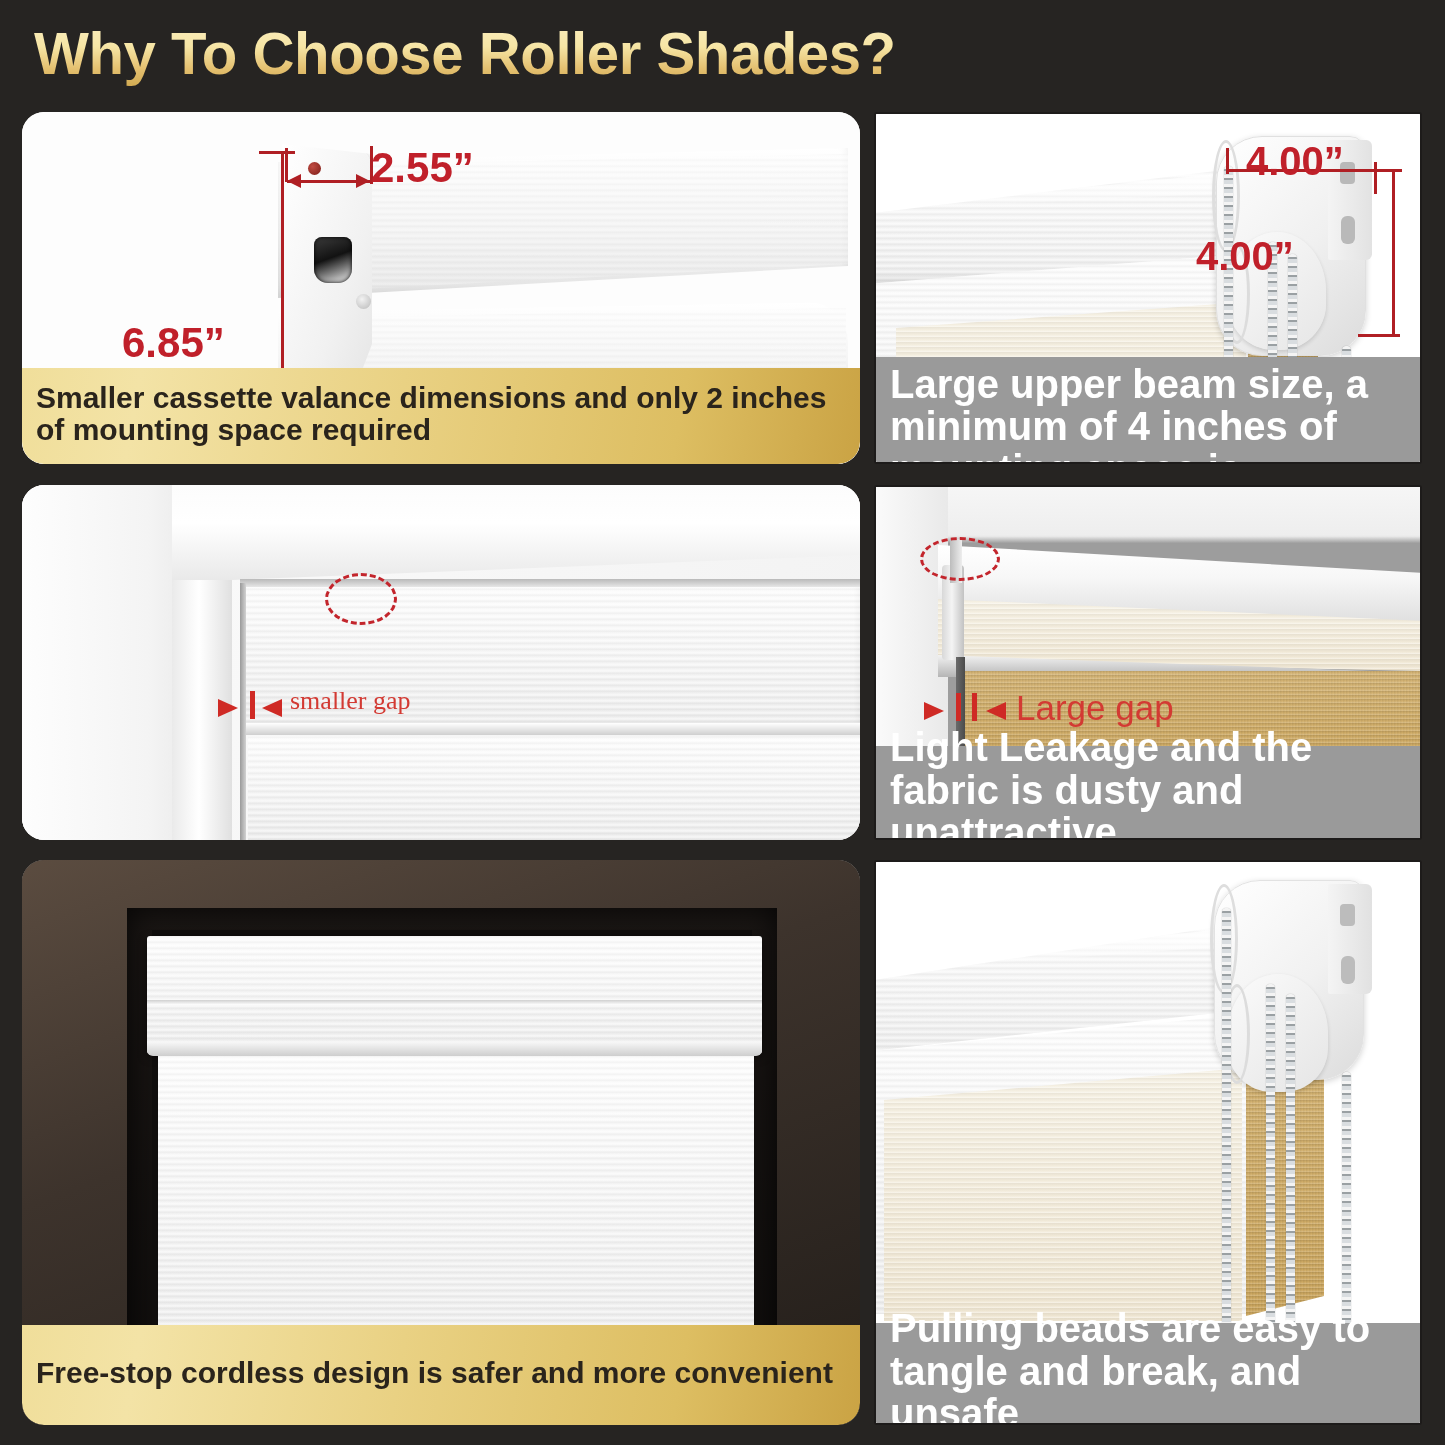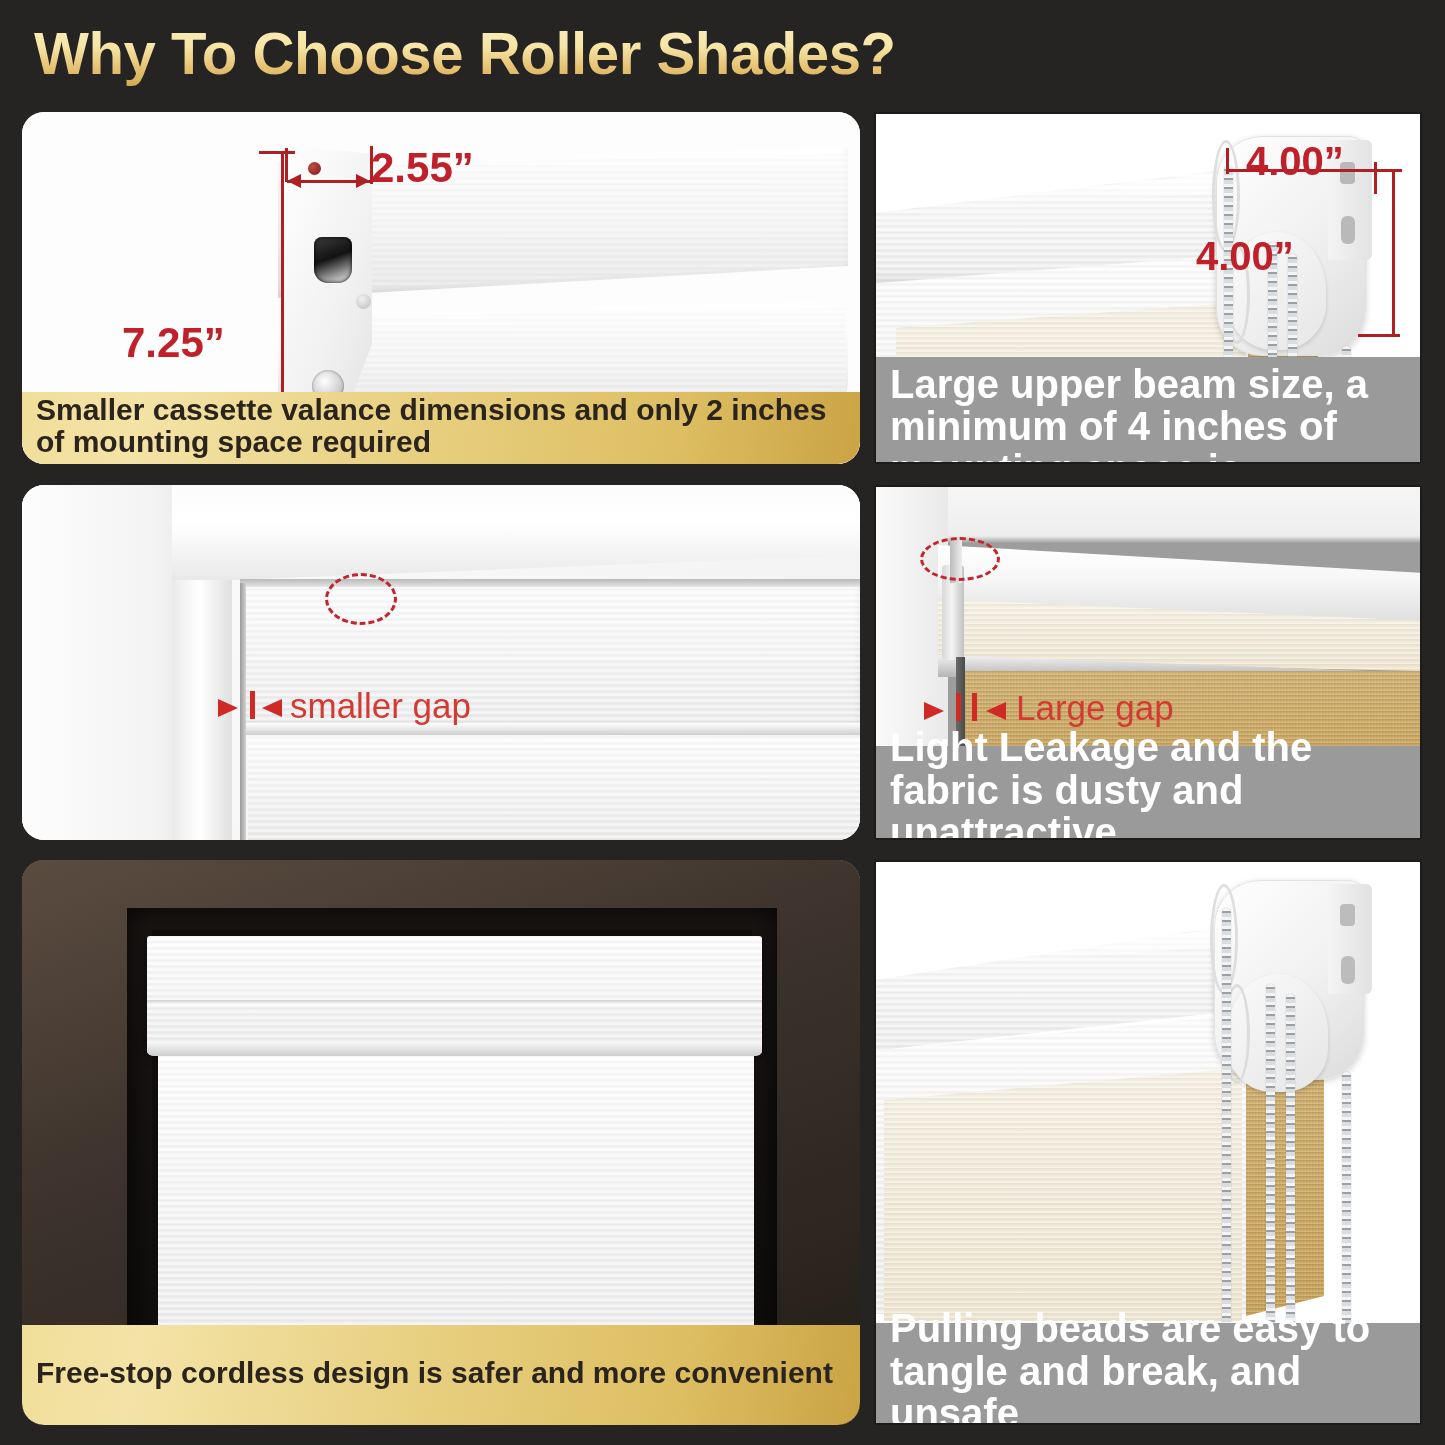--- a/index.html
+++ b/index.html
@@ -144,24 +144,24 @@
                 border-top:7px solid transparent;border-bottom:7px solid transparent;
                 border-right:14px solid #b01f24;"></div>
     <div style="position:absolute; left:334px; top:62px; width:0;height:0;
                 border-top:7px solid transparent;border-bottom:7px solid transparent;
                 border-left:14px solid #b01f24;"></div>
     <div class="dimtext" style="left:349px; top:32px; font-size:42px;">2.55”</div>
 
     <div class="dimline" style="left:259px; top:40px; width:3px; height:282px;"></div>
     <div class="dimline" style="left:237px; top:39px; width:36px; height:3px;"></div>
     <div class="dimline" style="left:233px; top:320px; width:40px; height:3px;"></div>
-    <div class="dimtext" style="left:100px; top:207px; font-size:42px;">7.25”</div>
-  </div>
-
-  <div class="caption cap-gold" style="height:72px;">
+    <div class="dimtext" style="left:100px; top:207px; font-size:42px;">6.85”</div>
+  </div>
+
+  <div class="caption cap-gold" style="height:96px;">
     <span>Smaller cassette valance dimensions and only 2 inches of mounting space required</span>
   </div>
 </div>
 
 <div class="panel bad" style="left:874px; top:112px; width:548px; height:352px;">
   <div class="photo" style="background:#ffffff;">
 
     <div class="fabric-white" style="position:absolute; left:-10px; top:52px; width:390px; height:120px;
                 clip-path:polygon(0 48px, 100% 0, 100% 92px, 0 120px);
                 box-shadow:inset 0 -8px 12px rgba(0,0,0,.08);"></div>
@@ -244,21 +244,21 @@
     <div class="dashcircle" style="left:303px; top:88px; width:72px; height:52px;"></div>
 
     <div style="position:absolute; left:196px; top:700px;"></div>
     <div style="position:absolute; left:196px; top:214px; width:0;height:0;
                 border-top:9px solid transparent;border-bottom:9px solid transparent;
                 border-left:20px solid #cf2a25;"></div>
     <div style="position:absolute; left:240px; top:214px; width:0;height:0;
                 border-top:9px solid transparent;border-bottom:9px solid transparent;
                 border-right:20px solid #cf2a25;"></div>
     <div style="position:absolute; left:228px; top:206px; width:5px; height:28px; background:#cf2a25;"></div>
-    <div class="redlabel" style="left:268px; top:201px; font-size:35px;">smaller gap</div>
+    <div class="redlabel" style="left:268px; top:201px; font-size:26px;font-family:Liberation Serif, serif;">smaller gap</div>
   </div>
 
 </div>
 
 <div class="panel bad" style="left:874px; top:485px; width:548px; height:355px;">
   <div class="photo" style="background:linear-gradient(180deg,#f2f2f2 0%,#ececec 14%,#9d9d9d 16%,#9d9d9d 100%);">
 
     <div style="position:absolute; left:0; top:0; width:548px; height:48px;
                 background:linear-gradient(180deg,#f6f6f6,#eeeeee);"></div>
 

